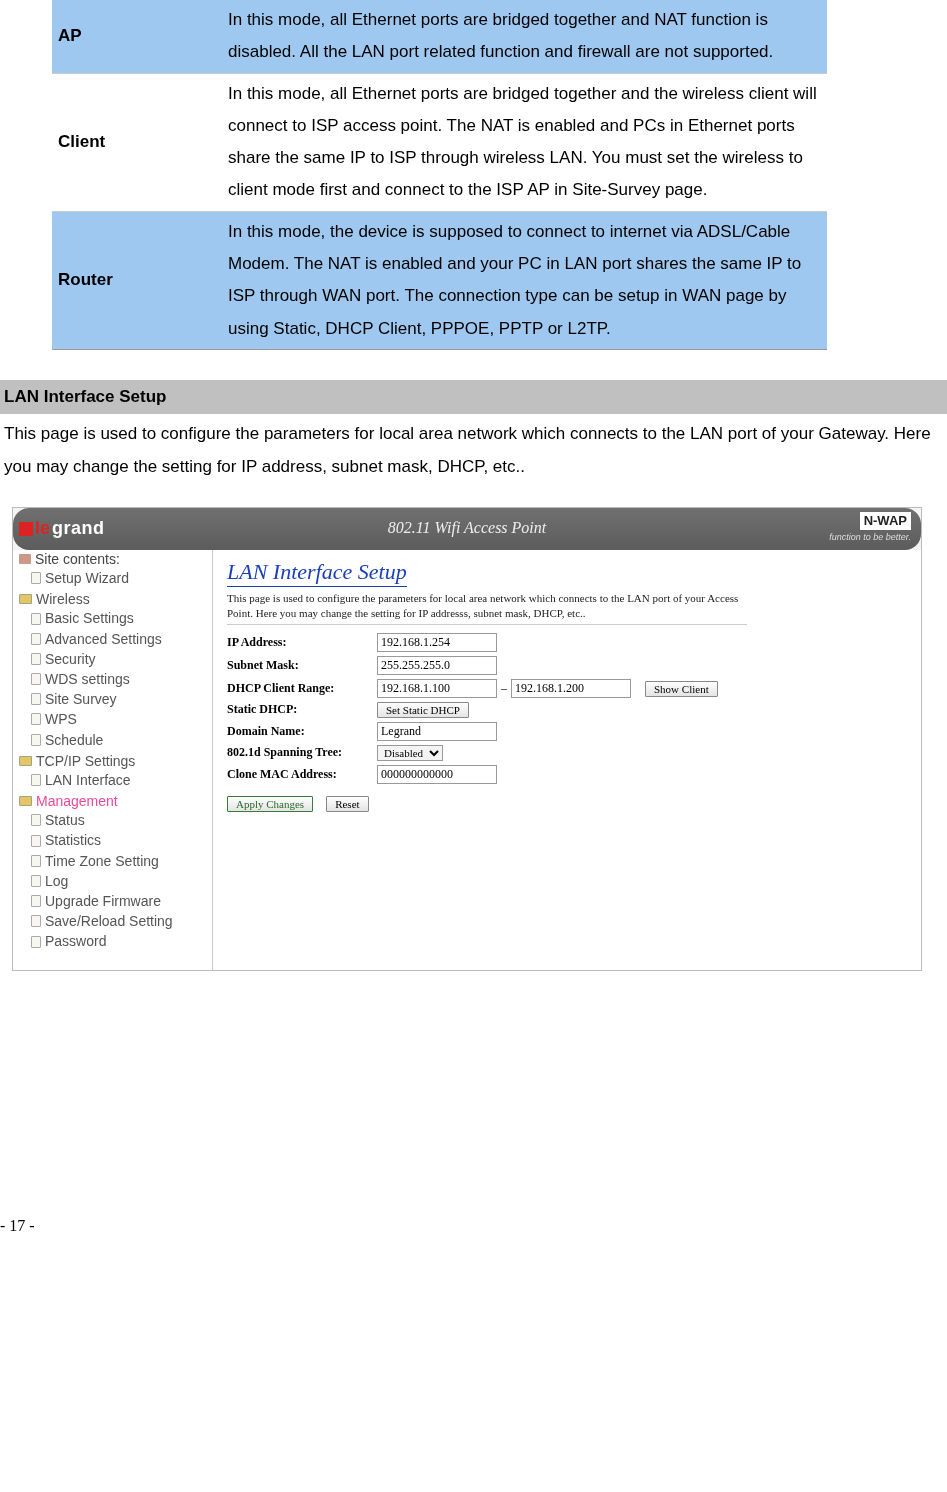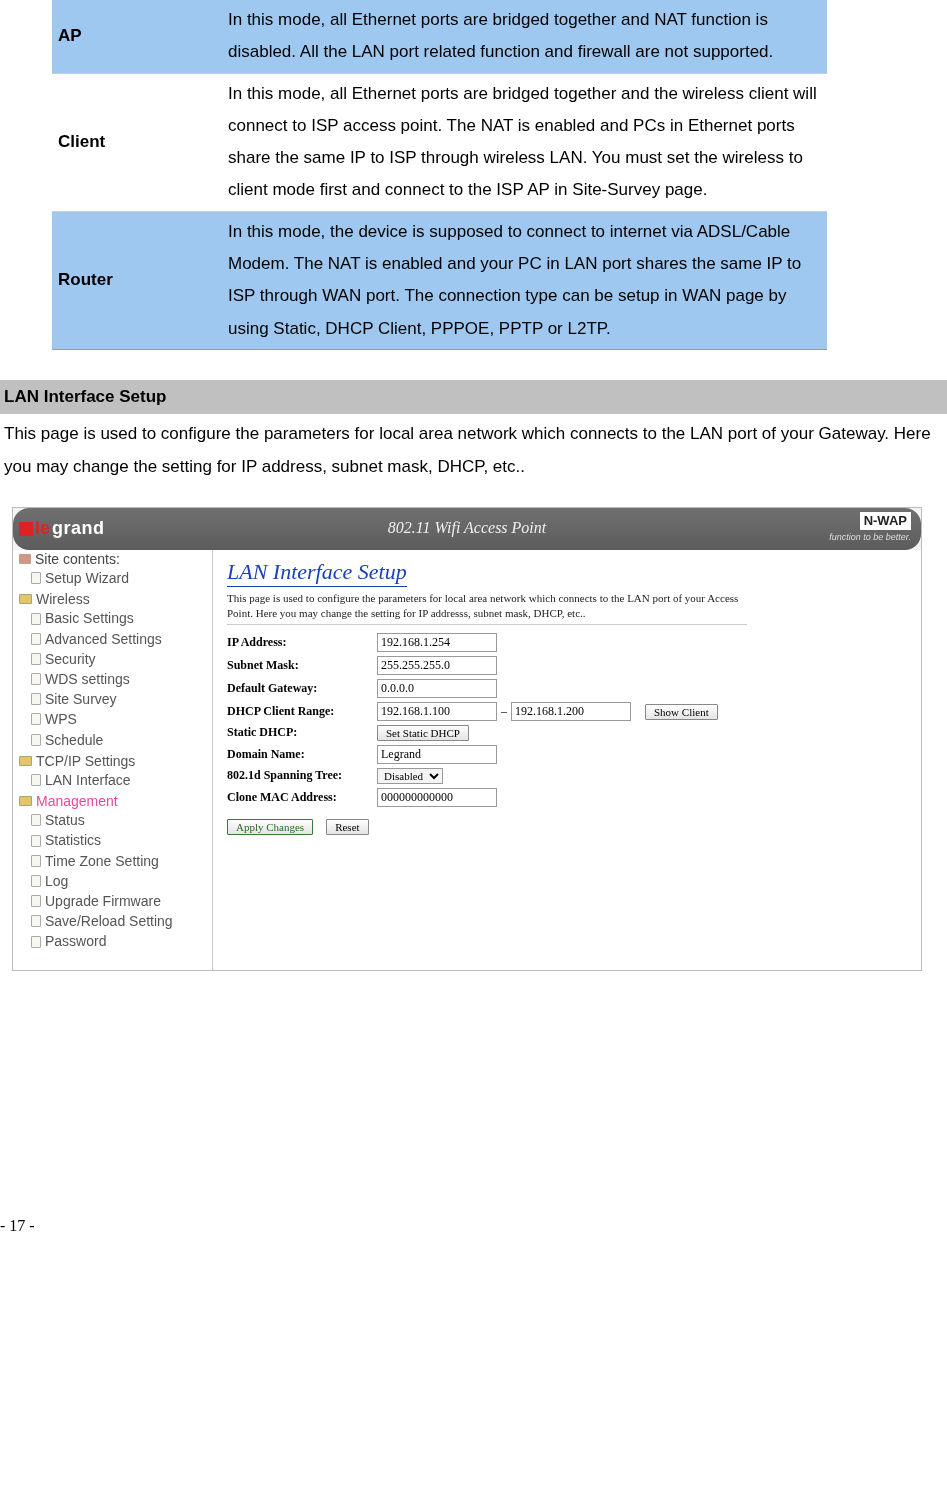--- a/index.html
+++ b/index.html
@@ -282,24 +282,20 @@
 
         <div class="form-row">
           <label>IP Address:</label>
           <input type="text" value="192.168.1.254" style="">
         </div>
         <div class="form-row">
           <label>Subnet Mask:</label>
           <input type="text" value="255.255.255.0" style="">
         </div>
         <div class="form-row">
-          <label>Default Gateway:</label>
-          <input type="text" value="0.0.0.0" style="">
-        </div>
-        <div class="form-row">
           <label>DHCP Client Range:</label>
           <input type="text" value="192.168.1.100" style="">
           <span style="margin:0 4px;">–</span>
           <input type="text" value="192.168.1.200" style="">
           <button class="btn" style="margin-left:14px;">Show Client</button>
         </div>
         <div class="form-row">
           <label>Static DHCP:</label>
           <button class="btn">Set Static DHCP</button>
         </div>

